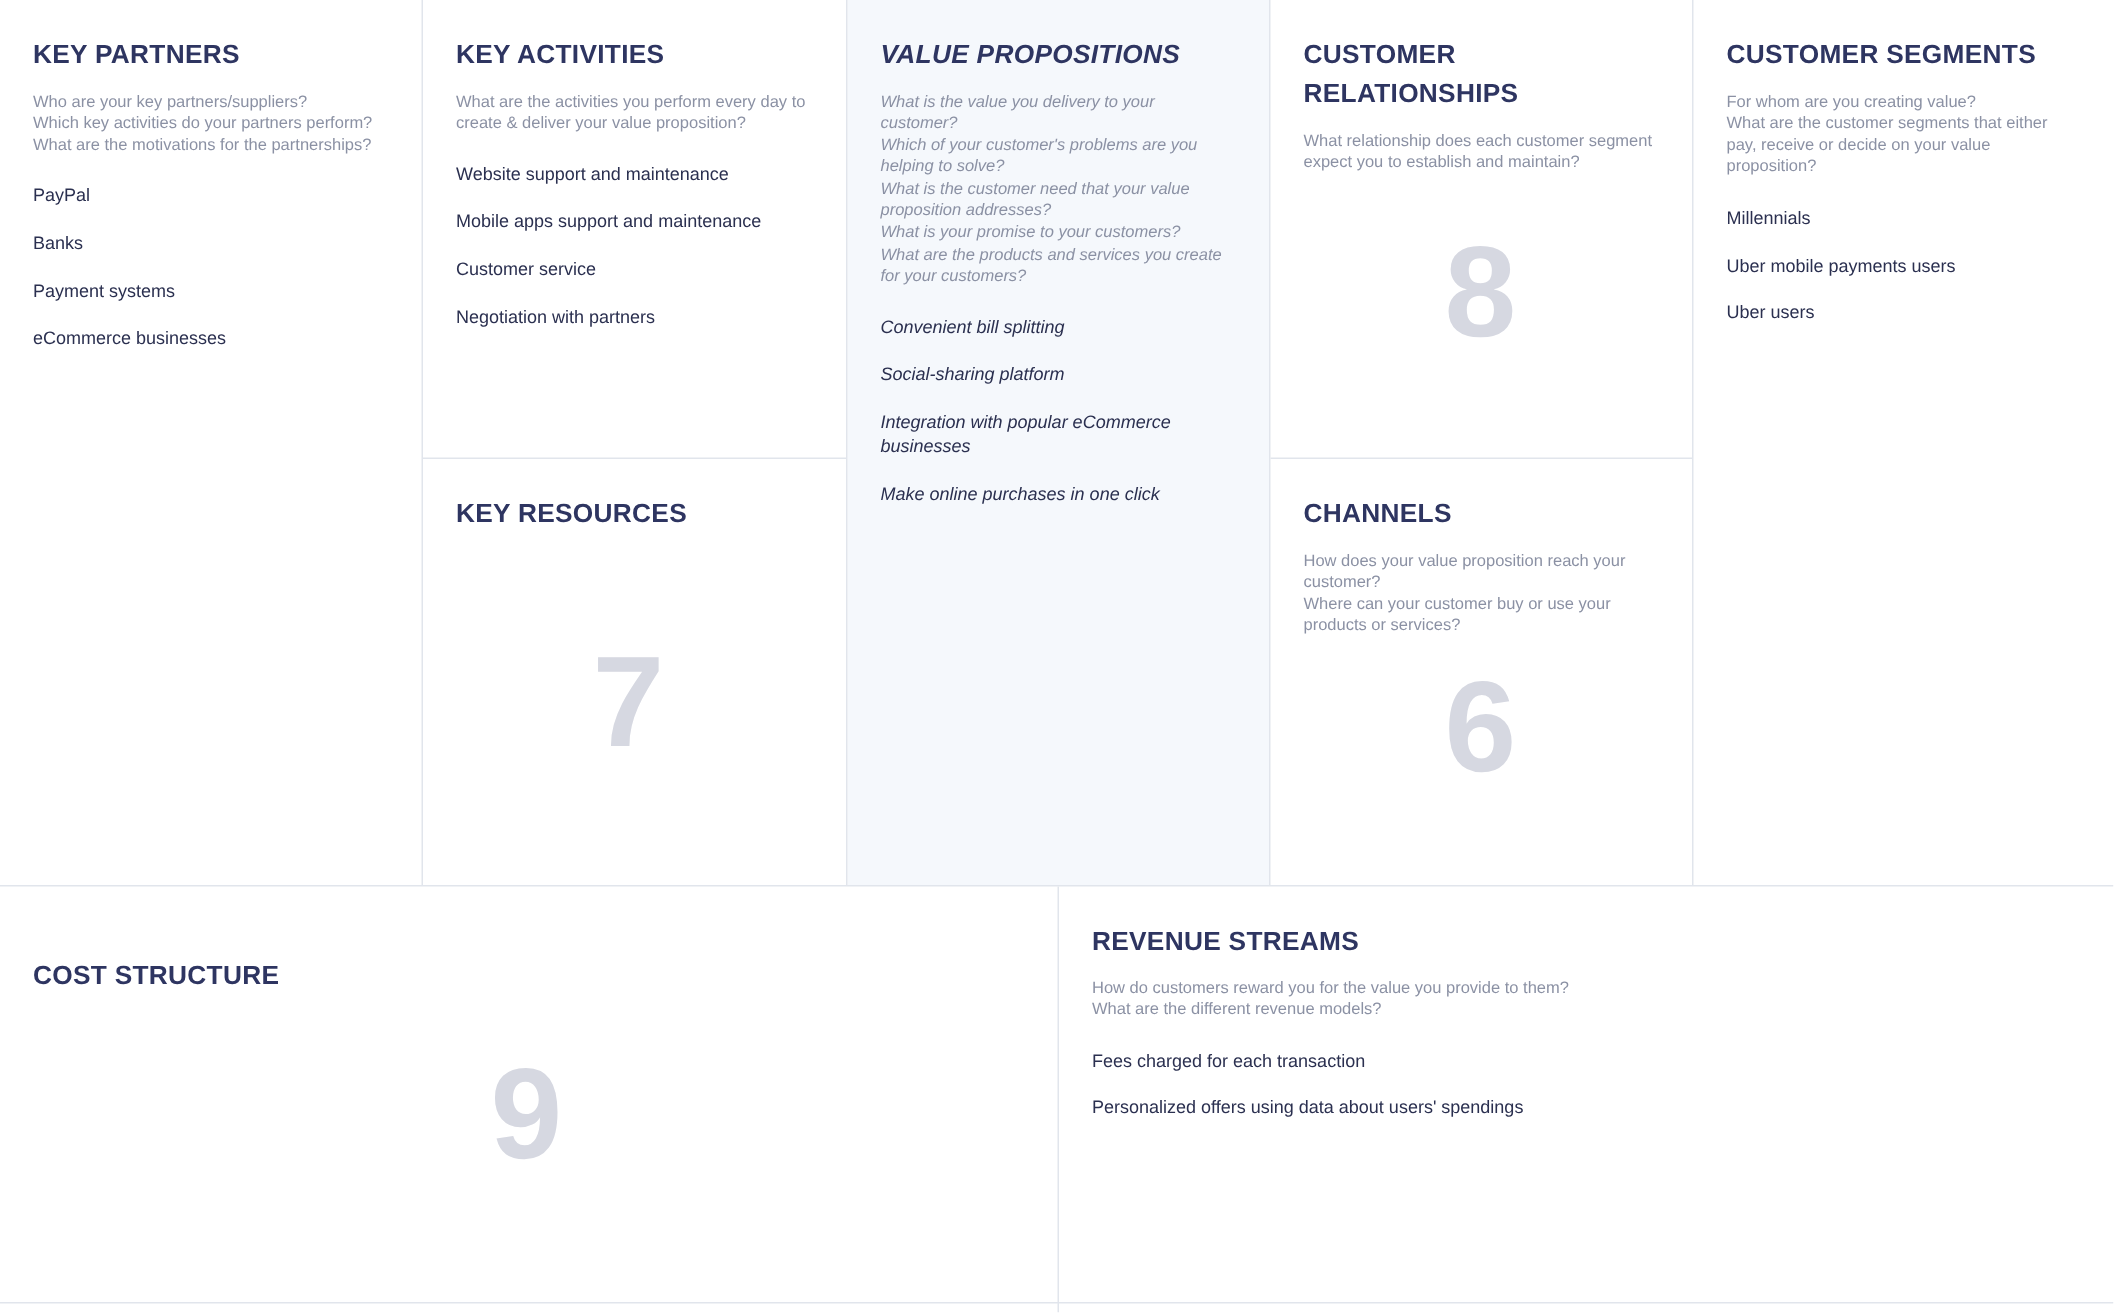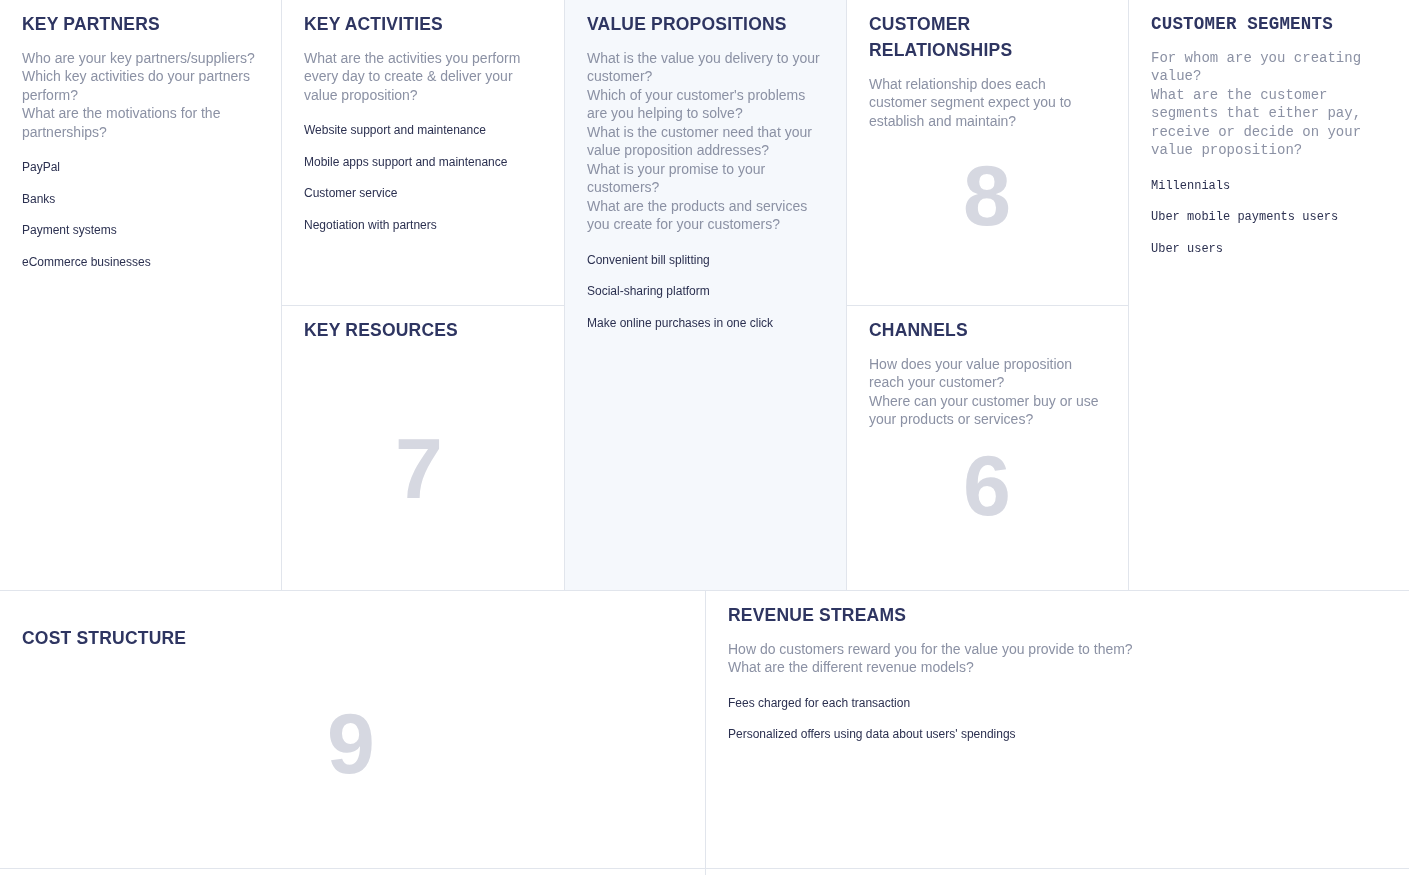--- a/index.html
+++ b/index.html
@@ -20,38 +20,38 @@
     width: 1409px;
     height: 875px;
     background: #ffffff;
   }
 
   
   .panel {
     position: absolute;
     box-sizing: border-box;
     background: #ffffff;
-    padding: 12px 22px 14px 22px;
+    padding: 24px 22px 14px 22px;
     overflow: hidden;
   }
-  .panel.tinted { background: #f5f8fc; }
+  .panel.tinted { background: #f5f8fc; font-style: italic; }
 
   .panel-title {
     margin: 0 0 11px 0;
     font-size: 17.5px;
     font-weight: 700;
     letter-spacing: 0.2px;
     line-height: 1.48;
     color: #2e3561;
     text-transform: uppercase;
   }
 
   .hints {
     margin: 0 0 18px 0;
-    font-size: 14px;
+    font-size: 11px;
     line-height: 1.32;
     color: #8b91a4;
   }
   .hints .hint-line { display: block; }
 
   .items {
     list-style: none;
     margin: 0;
     padding: 0;
   }
@@ -80,21 +80,21 @@
     background: #e1e5ec;
   }
 
   
   #p-key-partners        { left: 0;    top: 0;   width: 281px; height: 590px; }
   #p-key-activities      { left: 282px;top: 0;   width: 282px; height: 305px; }
   #p-key-resources       { left: 282px;top: 306px;width: 282px; height: 284px; }
   #p-value-propositions  { left: 565px;top: 0;   width: 281px; height: 590px; }
   #p-customer-rel        { left: 847px;top: 0;   width: 281px; height: 305px; }
   #p-channels            { left: 847px;top: 306px;width: 281px;height: 284px; }
-  #p-customer-segments   { left: 1129px;top: 0;  width: 280px; height: 590px; font-family: Liberation Mono, monospace; }
+  #p-customer-segments   { left: 1129px;top: 0;  width: 280px; height: 590px; }
   #p-cost-structure      { left: 0;    top: 614px;width: 705px;height: 284px; }
   #p-revenue-streams     { left: 706px;top: 591px;width: 703px;height: 284px; }
 
   
   #wm-7 { left: 395px;  top: 425px; }
   #wm-8 { left: 963px;  top: 152px; }
   #wm-6 { left: 963px;  top: 442px; }
   #wm-9 { left: 327px;  top: 700px; }
 
   
@@ -155,20 +155,21 @@
     <div class="hints">
         <span class="hint-line">What is the value you delivery to your customer?</span>
         <span class="hint-line">Which of your customer's problems are you helping to solve?</span>
         <span class="hint-line">What is the customer need that your value proposition addresses?</span>
         <span class="hint-line">What is your promise to your customers?</span>
         <span class="hint-line">What are the products and services you create for your customers?</span>
       </div>
     <ul class="items">
         <li>Convenient bill splitting</li>
         <li>Social-sharing platform</li>
+        <li>Integration with popular eCommerce businesses</li>
         <li>Make online purchases in one click</li>
       </ul>
   </section>
 
   <section class="panel" id="p-customer-rel">
     <h2 class="panel-title">CUSTOMER RELATIONSHIPS</h2>
     <div class="hints">
         <span class="hint-line">What relationship does each customer segment expect you to establish and maintain?</span>
       </div>
     <ul class="items"></ul>

